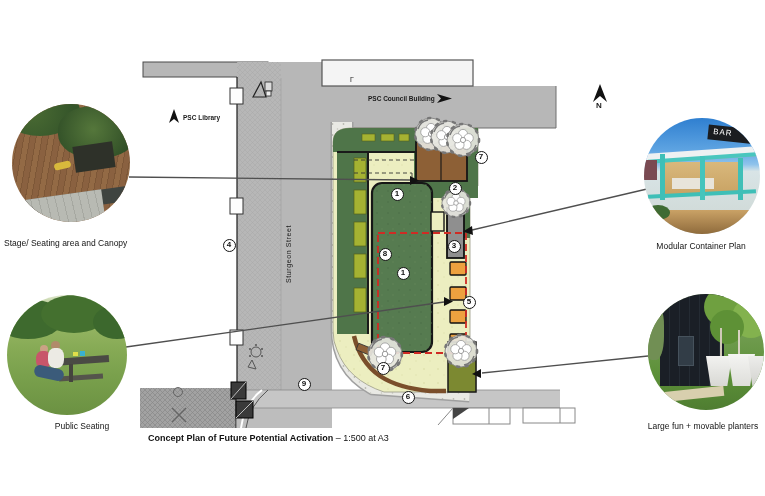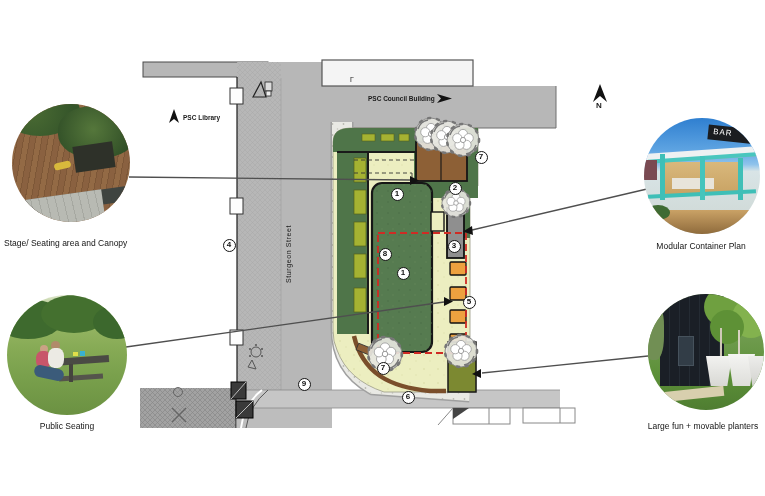--- a/index.html
+++ b/index.html
@@ -233,21 +233,21 @@
     <div style="left:52px;top:80px;width:44px;height:5px;background:#55544c;transform:rotate(-4deg);"></div>
     <div style="left:62px;top:69px;width:4px;height:18px;background:#45443e;"></div>
     <div style="left:33px;top:50px;width:8px;height:8px;border-radius:50%;background:#caa285;"></div>
     <div style="left:29px;top:56px;width:15px;height:17px;border-radius:40%;background:#c8566a;"></div>
     <div style="left:44px;top:46px;width:9px;height:9px;border-radius:50%;background:#b08b6a;"></div>
     <div style="left:41px;top:53px;width:16px;height:20px;border-radius:40%;background:#eceae4;"></div>
     <div style="left:27px;top:72px;width:30px;height:12px;border-radius:6px;background:#3b5b7a;transform:rotate(12deg);"></div>
     <div style="left:66px;top:57px;width:5px;height:4px;background:#e0e04a;"></div>
     <div style="left:73px;top:56px;width:5px;height:5px;background:#3ab0d0;"></div>
   </div>
-  <div class="callout-label" style="left:67px;top:421px;transform:translateX(-50%);">Public Seating</div>
+  <div class="callout-label" style="left:82px;top:421px;transform:translateX(-50%);">Public Seating</div>
 
   <div class="photo" style="left:644px;top:118px;width:116px;height:116px;
        background:linear-gradient(180deg,#2f7fd0 0%,#5ea4e2 28%,#8fc3ec 40%,#d8e4e6 46%,#cdd6d2 100%);">
     <div style="top:9px;right:2px;width:50px;height:15px;background:#1b1d20;transform:rotate(6deg);
          color:#fff;font-size:8px;letter-spacing:1px;text-align:left;padding:2px 0 0 5px;box-sizing:border-box;">BAR</div>
     <div style="top:32px;left:0px;width:116px;height:9px;background:#eef1f2;transform:rotate(-4deg);box-shadow:0 1px 0 #9fb0b4;"></div>
     <div style="left:18px;top:44px;width:76px;height:32px;background:linear-gradient(180deg,#d9b87c,#c9a364);"></div>
     <div style="left:28px;top:60px;width:42px;height:11px;background:#e8e4da;"></div>
     <div style="left:4px;top:38px;width:108px;height:4px;background:#49c6be;transform:rotate(-4deg);"></div>
     <div style="left:4px;top:74px;width:108px;height:4px;background:#3fbfb7;transform:rotate(-3deg);"></div>
@@ -270,13 +270,17 @@
     <div style="left:62px;top:16px;width:34px;height:34px;border-radius:50%;background:#5e9136;"></div>
     <div style="left:72px;top:34px;width:2px;height:36px;background:#cfc9b8;"></div>
     <div style="left:90px;top:36px;width:2px;height:34px;background:#d8d2c2;"></div>
     <div style="left:58px;top:62px;width:26px;height:30px;background:linear-gradient(180deg,#f2f2f0,#d8d8d4);clip-path:polygon(0 0,100% 0,82% 100%,18% 100%);"></div>
     <div style="left:80px;top:60px;width:27px;height:32px;background:linear-gradient(180deg,#f4f4f2,#dededa);clip-path:polygon(0 0,100% 0,82% 100%,18% 100%);"></div>
     <div style="left:100px;top:62px;width:24px;height:30px;background:linear-gradient(180deg,#ededeb,#d2d2ce);clip-path:polygon(0 0,100% 0,82% 100%,18% 100%);"></div>
     <div style="left:-4px;bottom:10px;width:80px;height:10px;background:#d8cfae;transform:rotate(-6deg);"></div>
   </div>
   <div class="callout-label" style="left:703px;top:421px;transform:translateX(-50%);">Large fun + movable planters</div>
 
+  <div class="caption">
+    <span class="b">Concept Plan of Future Potential Activation</span>
+    <span>– 1:500 at A3</span>
+  </div>
 </div>
 
 </body></html>

